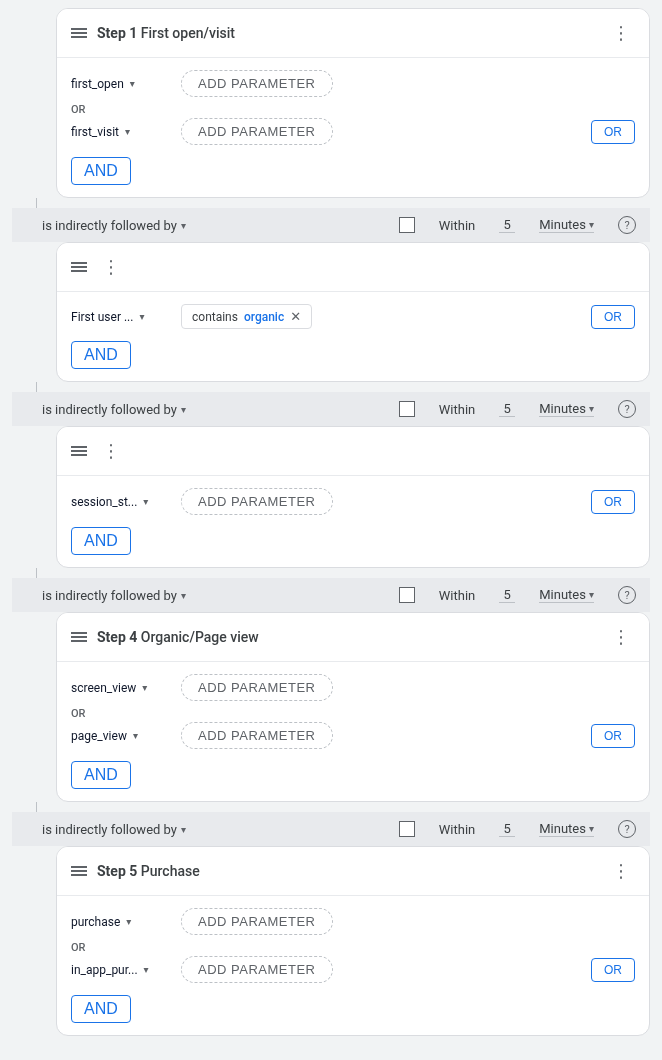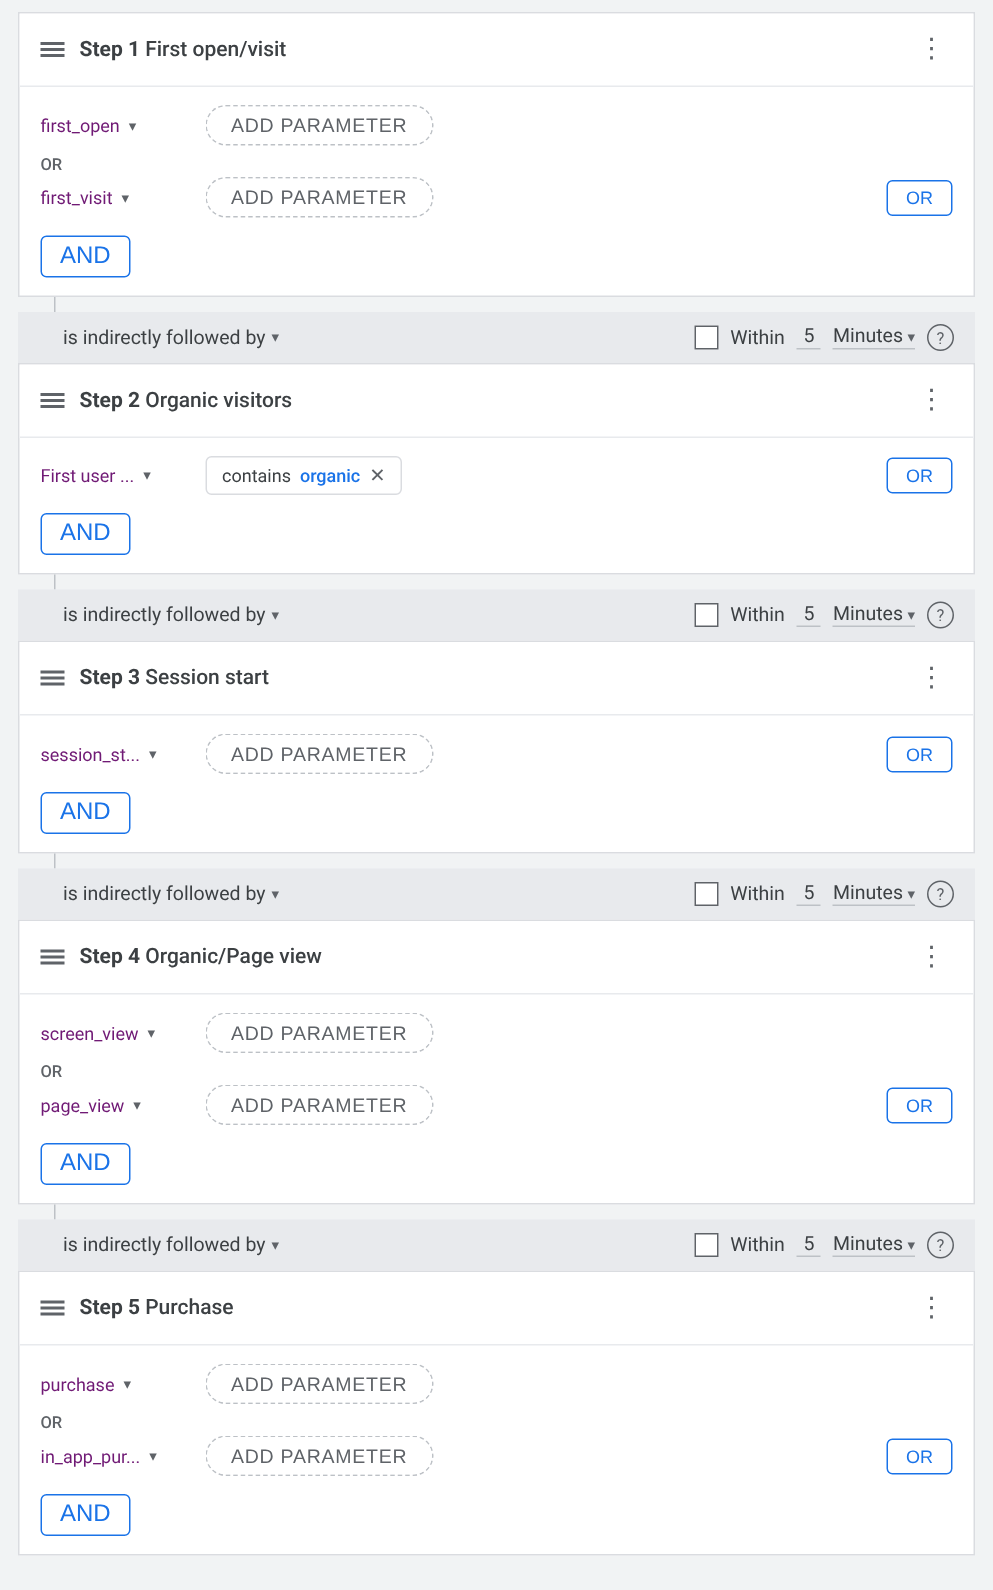--- a/index.html
+++ b/index.html
@@ -16,22 +16,23 @@
       padding: 8px 12px;
       display: flex;
       flex-direction: column;
       gap: 0;
     }
 
     
     .step-card {
       background: #fff;
       border: 1px solid #dadce0;
-      border-radius: 0;
+      border-radius: 12px;
       overflow: hidden;
+      margin-left: 44px;
     }
 
     .step-header {
       display: flex;
       align-items: center;
       padding: 10px 14px;
       background: #fff;
       border-bottom: 1px solid #e8eaed;
     }
 
@@ -89,21 +90,21 @@
     .event-name {
       display: flex;
       align-items: center;
       gap: 4px;
       min-width: 100px;
       max-width: 120px;
     }
 
     .event-label {
       font-size: 12px;
-      color: #701a75;
+      color: #0f172a;
       white-space: nowrap;
       overflow: hidden;
       text-overflow: ellipsis;
     }
 
     .event-dropdown-icon {
       color: #5f6368;
       font-size: 10px;
       margin-left: 2px;
     }
@@ -176,21 +177,21 @@
     }
 
     .connector-dropdown-icon {
       font-size: 10px;
       color: #5f6368;
     }
 
     .within-section {
       display: flex;
       align-items: center;
-      gap: 8px;
+      gap: 24px;
       margin-left: auto;
     }
 
     .within-checkbox {
       width: 16px;
       height: 16px;
       border: 1.5px solid #5f6368;
       background: #fff;
       cursor: pointer;
     }
@@ -320,23 +321,20 @@
     </div>
   </div>
 
   <div class="step-card">
     <div class="step-header">
       <div class="step-header-icon">
         <span></span>
           <span></span>
           <span></span>
       </div>
-      <span class="step-title">
-        <span class="step-num">Step 2</span>&nbsp;<span>Organic visitors</span>
-      </span>
       <div class="step-more-btn">⋮</div>
     </div>
     <div class="step-body">
       <div class="event-row">
         <div class="event-name">
           <span class="event-label">First user ...</span>
           <span class="event-dropdown-icon">▾</span>
         </div>
 
         <div class="param-chip">
@@ -371,23 +369,20 @@
     </div>
   </div>
 
   <div class="step-card">
     <div class="step-header">
       <div class="step-header-icon">
         <span></span>
           <span></span>
           <span></span>
       </div>
-      <span class="step-title">
-        <span class="step-num">Step 3</span>&nbsp;<span>Session start</span>
-      </span>
       <div class="step-more-btn">⋮</div>
     </div>
     <div class="step-body">
       <div class="event-row">
         <div class="event-name">
           <span class="event-label">session_st...</span>
           <span class="event-dropdown-icon">▾</span>
         </div>
         <button class="add-param-btn">ADD PARAMETER</button>
         <div class="row-right">

